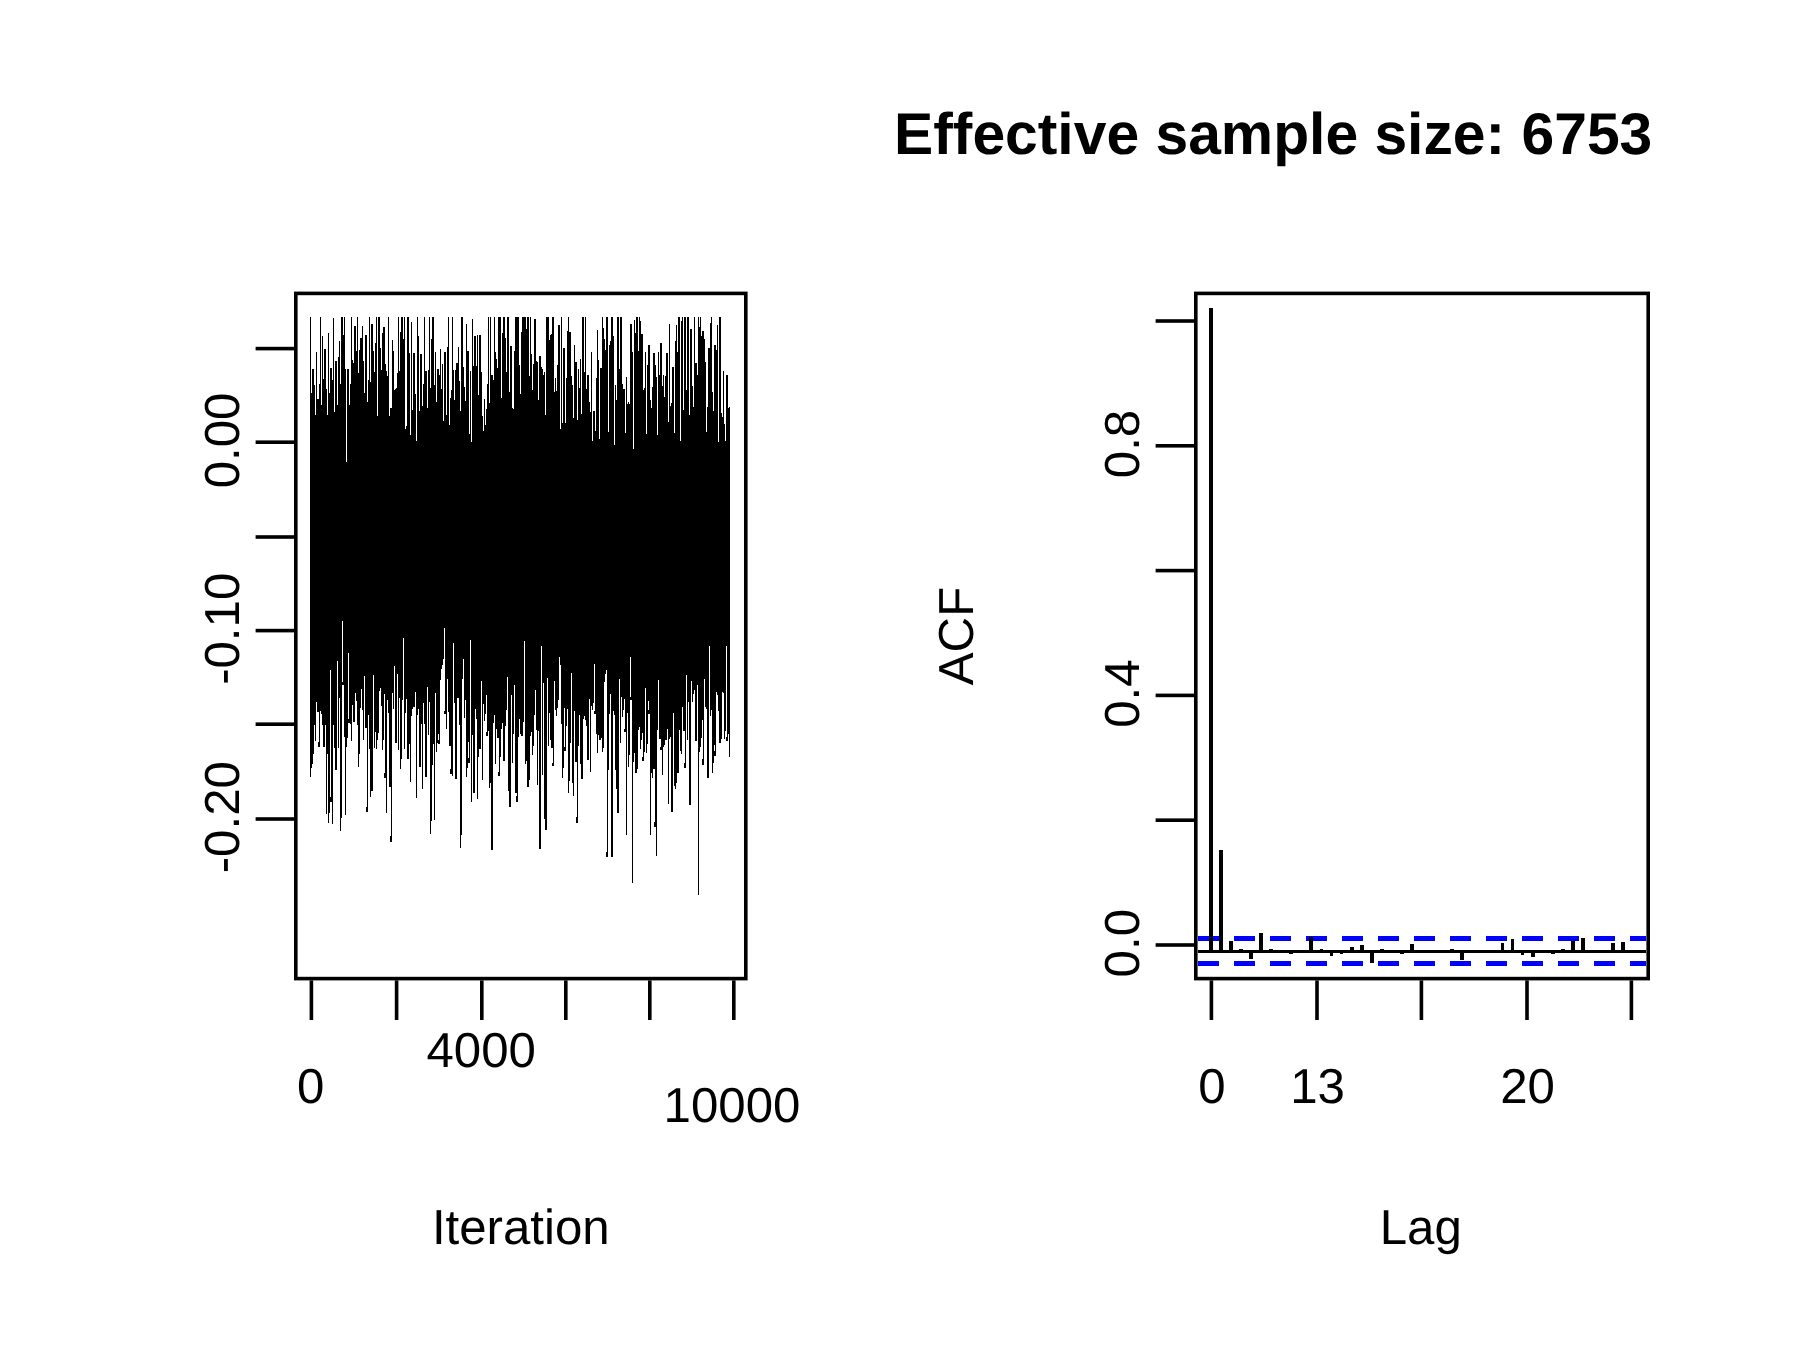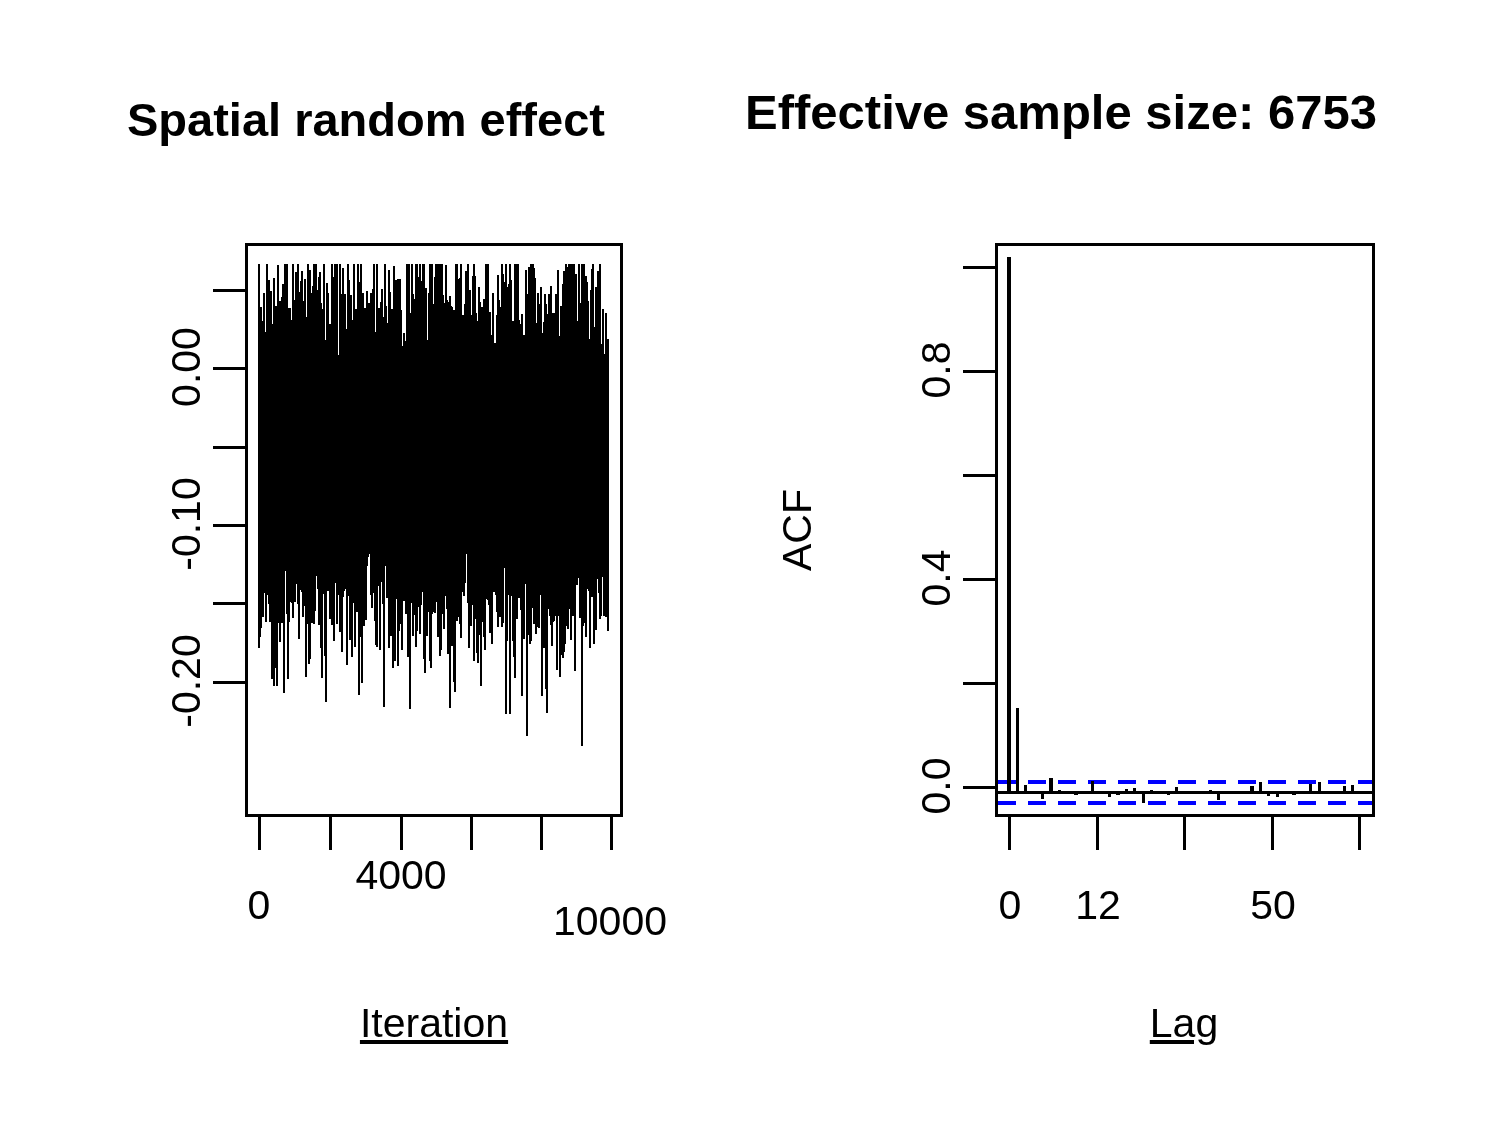--- a/index.html
+++ b/index.html
@@ -69,21 +69,20 @@
   }
 
   
   .axis-title-x {
     position: absolute;
     font-size: 41px;
     line-height: 1;
     white-space: nowrap;
     transform: translateX(-50%);
     color: #000;
-    text-decoration: underline;
   }
   .axis-title-y {
     position: absolute;
     font-size: 41px;
     line-height: 1;
     white-space: nowrap;
     transform-origin: 50% 50%;
     transform: translate(-50%, -50%) rotate(-90deg);
     color: #000;
   }
@@ -93,21 +92,20 @@
     position: absolute;
     overflow: hidden;
   }
   .plot-canvas svg { display: block; }
 </style>
 </head>
 <body>
 
 <div id="page">
 
-  <div class="plot-title" id="title-left">Spatial random effect</div>
   <div class="plot-title" id="title-right">Effective sample size: 6753</div>
 
   <div>
 
     <div class="plot-canvas" id="trace-canvas" style="left:248px; top:246px; width:372px; height:568px;">
       <svg id="trace-svg" width="372" height="568" viewBox="0 0 372 568" preserveAspectRatio="none">
           <path d="M11.0,18.3L11.0,401.5L12.0,81.2L12.0,391.0L13.0,61.2L13.0,382.2L14.0,74.6L14.0,358.4L15.0,99.7L15.0,371.4L16.0,47.2L16.0,338.6L17.0,86.5L17.0,347.1L18.0,121.7L18.0,376.2L19.0,18.3L19.0,346.9L20.0,91.2L20.0,349.3L21.0,33.9L21.0,358.0L22.0,70.1L22.0,376.1L23.0,45.1L23.0,357.9L24.0,77.8L24.0,432.6L25.0,100.1L25.0,382.3L26.0,31.8L26.0,440.1L27.0,81.2L27.0,312.4L28.0,60.3L28.0,422.3L29.0,70.8L29.0,440.3L30.0,18.8L30.0,358.0L31.0,97.0L31.0,377.0L32.0,54.8L32.0,395.8L33.0,95.9L33.0,305.1L34.0,51.4L34.0,377.0L35.0,38.5L35.0,335.4L36.0,73.7L36.0,446.5L37.0,18.3L37.0,271.4L38.0,33.0L38.0,325.0L39.0,18.3L39.0,367.8L40.0,61.7L40.0,433.4L41.0,138.6L41.0,376.3L42.0,61.9L42.0,298.0L43.0,91.6L43.0,356.4L44.0,73.7L44.0,357.0L45.0,18.3L45.0,371.7L46.0,53.9L46.0,341.8L47.0,56.2L47.0,355.7L48.0,25.9L48.0,331.7L49.0,46.2L49.0,338.4L50.0,18.3L50.0,357.8L51.0,64.6L51.0,392.9L52.0,45.7L52.0,343.8L53.0,35.3L53.0,328.1L54.0,25.3L54.0,345.6L55.0,55.0L55.0,370.7L56.0,81.5L56.0,317.3L57.0,33.5L57.0,360.4L58.0,89.1L58.0,430.8L59.0,70.7L59.0,349.6L60.0,18.3L60.0,377.9L61.0,72.7L61.0,417.9L62.0,24.0L62.0,413.3L63.0,46.8L63.0,316.7L64.0,63.8L64.0,377.0L65.0,39.6L65.0,364.4L66.0,18.3L66.0,377.8L67.0,100.3L67.0,364.5L68.0,18.3L68.0,330.0L69.0,43.9L69.0,327.4L70.0,62.1L70.0,342.7L71.0,31.4L71.0,379.1L72.0,26.5L72.0,332.5L73.0,57.5L73.0,402.0L74.0,63.5L74.0,431.5L75.0,67.0L75.0,337.5L76.0,18.3L76.0,348.4L77.0,100.4L77.0,409.7L78.0,94.1L78.0,455.9L79.0,37.4L79.0,331.2L80.0,46.6L80.0,345.2L81.0,78.7L81.0,308.8L82.0,77.9L82.0,373.4L83.0,77.7L83.0,315.8L84.0,18.3L84.0,379.0L85.0,63.0L85.0,335.4L86.0,30.8L86.0,395.2L87.0,18.3L87.0,337.1L88.0,36.2L88.0,285.5L89.0,18.3L89.0,378.3L90.0,111.8L90.0,348.5L91.0,108.9L91.0,336.5L92.0,18.3L92.0,386.1L93.0,48.3L93.0,373.6L94.0,116.1L94.0,405.7L95.0,22.3L95.0,350.6L96.0,96.0L96.0,344.7L97.0,48.3L97.0,342.8L98.0,82.7L98.0,330.3L99.0,121.6L99.0,419.3L100.0,18.3L100.0,350.2L101.0,34.0L101.0,344.7L102.0,96.1L102.0,393.5L103.0,49.4L103.0,357.3L104.0,92.3L104.0,411.1L105.0,74.0L105.0,339.6L106.0,18.3L106.0,357.1L107.0,63.5L107.0,401.1L108.0,94.0L108.0,326.7L109.0,62.6L109.0,366.1L110.0,18.3L110.0,338.9L111.0,77.0L111.0,448.7L112.0,36.3L112.0,391.1L113.0,18.3L113.0,374.1L114.0,75.1L114.0,437.0L115.0,47.0L115.0,331.5L116.0,88.8L116.0,380.4L117.0,61.7L117.0,365.6L118.0,66.6L118.0,373.9L119.0,44.8L119.0,320.4L120.0,78.3L120.0,311.4L121.0,57.5L121.0,308.3L122.0,105.1L122.0,277.4L123.0,47.1L123.0,349.0L124.0,99.8L124.0,361.7L125.0,42.9L125.0,319.7L126.0,18.3L126.0,347.2L127.0,108.4L127.0,375.4L128.0,86.0L128.0,399.2L129.0,18.3L129.0,400.5L130.0,62.0L130.0,289.7L131.0,87.4L131.0,339.5L132.0,62.2L132.0,403.5L133.0,56.5L133.0,335.4L134.0,43.3L134.0,335.9L135.0,71.3L135.0,357.8L136.0,96.8L136.0,460.7L137.0,18.3L137.0,319.9L138.0,60.1L138.0,302.9L139.0,76.6L139.0,352.1L140.0,87.8L140.0,337.5L141.0,23.7L141.0,401.5L142.0,46.5L142.0,372.2L143.0,122.3L143.0,389.5L144.0,62.9L144.0,287.5L145.0,122.4L145.0,422.0L146.0,20.0L146.0,366.7L147.0,59.0L147.0,414.6L148.0,33.7L148.0,344.5L149.0,58.6L149.0,352.8L150.0,33.3L150.0,419.5L151.0,82.9L151.0,385.1L152.0,33.0L152.0,377.9L153.0,63.7L153.0,321.2L154.0,100.3L154.0,403.8L155.0,113.2L155.0,340.3L156.0,86.7L156.0,354.8L157.0,108.0L157.0,332.9L158.0,94.7L158.0,367.7L159.0,18.3L159.0,362.9L160.0,89.7L160.0,410.7L161.0,18.3L161.0,406.2L162.0,66.9L162.0,462.5L163.0,98.7L163.0,356.5L164.0,18.3L164.0,349.7L165.0,47.7L165.0,390.3L166.0,53.5L166.0,361.8L167.0,60.4L167.0,369.2L168.0,18.3L168.0,401.0L169.0,18.3L169.0,384.6L170.0,85.5L170.0,361.1L171.0,31.1L171.0,356.8L172.0,18.3L172.0,388.2L173.0,35.5L173.0,358.8L174.0,64.0L174.0,345.6L175.0,18.3L175.0,318.0L176.0,18.3L176.0,412.9L177.0,80.6L177.0,426.6L178.0,42.2L178.0,332.9L179.0,94.3L179.0,389.6L180.0,94.6L180.0,365.5L181.0,46.6L181.0,324.8L182.0,18.3L182.0,414.6L183.0,18.3L183.0,422.0L184.0,18.3L184.0,368.1L185.0,58.5L185.0,353.5L186.0,82.7L186.0,365.8L187.0,31.0L187.0,367.4L188.0,18.3L188.0,355.7L189.0,18.3L189.0,288.2L190.0,18.3L190.0,390.8L191.0,28.1L191.0,387.8L192.0,18.3L192.0,409.5L193.0,67.7L193.0,404.2L194.0,18.3L194.0,367.6L195.0,48.7L195.0,364.3L196.0,78.6L196.0,383.3L197.0,57.5L197.0,349.5L198.0,19.5L198.0,329.1L199.0,54.5L199.0,362.5L200.0,56.0L200.0,407.9L201.0,87.7L201.0,363.1L202.0,50.3L202.0,461.9L203.0,59.8L203.0,292.4L204.0,61.1L204.0,399.6L205.0,66.5L205.0,323.3L206.0,64.3L206.0,436.2L207.0,99.6L207.0,445.8L208.0,18.3L208.0,318.8L209.0,18.3L209.0,375.4L210.0,37.3L210.0,348.0L211.0,33.2L211.0,370.6L212.0,32.4L212.0,377.6L213.0,18.3L213.0,392.3L214.0,80.4L214.0,321.1L215.0,69.4L215.0,345.6L216.0,80.2L216.0,350.4L217.0,58.3L217.0,337.2L218.0,24.9L218.0,301.6L219.0,111.7L219.0,308.2L220.0,18.3L220.0,357.4L221.0,106.5L221.0,402.2L222.0,44.4L222.0,344.2L223.0,106.7L223.0,379.6L224.0,69.3L224.0,359.0L225.0,30.1L225.0,344.5L226.0,18.3L226.0,414.8L227.0,30.4L227.0,373.1L228.0,67.0L228.0,314.9L229.0,75.2L229.0,406.8L230.0,102.5L230.0,417.3L231.0,41.3L231.0,346.6L232.0,55.8L232.0,388.9L233.0,104.2L233.0,439.7L234.0,61.4L234.0,375.7L235.0,77.1L235.0,350.1L236.0,52.8L236.0,390.5L237.0,99.2L237.0,403.5L238.0,18.3L238.0,353.2L239.0,64.3L239.0,350.7L240.0,18.3L240.0,354.0L241.0,77.9L241.0,359.1L242.0,66.2L242.0,387.0L243.0,89.0L243.0,336.7L244.0,97.3L244.0,397.7L245.0,47.0L245.0,342.5L246.0,121.4L246.0,345.8L247.0,96.9L247.0,307.5L248.0,122.2L248.0,349.1L249.0,69.1L249.0,365.5L250.0,29.3L250.0,381.2L251.0,54.2L251.0,366.7L252.0,119.6L252.0,371.0L253.0,60.8L253.0,368.7L254.0,18.3L254.0,380.5L255.0,27.6L255.0,377.0L256.0,36.2L256.0,322.2L257.0,45.9L257.0,312.2L258.0,18.3L258.0,468.0L259.0,114.2L259.0,395.3L260.0,41.4L260.0,349.1L261.0,38.5L261.0,332.0L262.0,18.3L262.0,468.4L263.0,34.3L263.0,346.9L264.0,125.0L264.0,350.1L265.0,74.9L265.0,395.3L266.0,87.4L266.0,411.2L267.0,18.3L267.0,431.8L268.0,61.8L268.0,319.8L269.0,18.3L269.0,372.9L270.0,18.3L270.0,334.7L271.0,73.8L271.0,351.7L272.0,78.5L272.0,336.2L273.0,122.5L273.0,364.2L274.0,68.1L274.0,449.5L275.0,91.0L275.0,348.0L276.0,89.0L276.0,392.9L277.0,90.6L277.0,301.2L278.0,23.9L278.0,337.7L279.0,47.6L279.0,490.1L280.0,128.5L280.0,388.9L281.0,20.7L281.0,381.6L282.0,31.7L282.0,398.3L283.0,18.3L283.0,394.6L284.0,46.7L284.0,362.0L285.0,18.3L285.0,359.6L286.0,21.9L286.0,378.3L287.0,32.3L287.0,364.9L288.0,78.6L288.0,388.4L289.0,77.1L289.0,380.5L290.0,47.4L290.0,327.1L291.0,115.8L291.0,381.7L292.0,58.0L292.0,338.3L293.0,41.3L293.0,348.6L294.0,87.5L294.0,449.7L295.0,94.3L295.0,398.1L296.0,76.3L296.0,402.4L297.0,48.2L297.0,395.2L298.0,58.4L298.0,443.0L299.0,67.8L299.0,467.1L300.0,116.2L300.0,362.6L301.0,47.6L301.0,320.4L302.0,66.8L302.0,369.5L303.0,39.8L303.0,379.1L304.0,75.6L304.0,399.9L305.0,66.6L305.0,376.1L306.0,84.7L306.0,374.5L307.0,67.5L307.0,370.3L308.0,48.4L308.0,361.1L309.0,105.4L309.0,424.1L310.0,23.9L310.0,369.5L311.0,92.1L311.0,368.4L312.0,90.2L312.0,430.8L313.0,59.9L313.0,348.5L314.0,115.2L314.0,409.1L315.0,37.9L315.0,411.8L316.0,25.0L316.0,406.1L317.0,47.2L317.0,398.2L318.0,18.3L318.0,362.4L319.0,121.6L319.0,379.9L320.0,21.5L320.0,382.6L321.0,18.3L321.0,343.4L322.0,96.0L322.0,363.0L323.0,18.3L323.0,393.8L324.0,78.8L324.0,316.6L325.0,18.3L325.0,370.4L326.0,18.3L326.0,339.1L327.0,99.7L327.0,425.1L328.0,28.4L328.0,321.9L329.0,75.4L329.0,338.6L330.0,92.9L330.0,332.2L331.0,18.3L331.0,329.0L332.0,56.7L332.0,371.8L333.0,68.9L333.0,324.9L334.0,18.3L334.0,499.8L335.0,26.4L335.0,380.3L336.0,18.3L336.0,376.9L337.0,33.6L337.0,354.0L338.0,30.2L338.0,391.2L339.0,36.2L339.0,320.0L340.0,55.4L340.0,343.2L341.0,114.0L341.0,345.1L342.0,93.1L342.0,402.2L343.0,44.0L343.0,292.1L344.0,23.1L344.0,350.7L345.0,18.3L345.0,346.0L346.0,80.8L346.0,398.1L347.0,96.6L347.0,374.5L348.0,41.5L348.0,383.6L349.0,45.3L349.0,331.0L350.0,25.2L350.0,333.4L351.0,122.4L351.0,346.6L352.0,18.3L352.0,372.9L353.0,98.4L353.0,369.5L354.0,101.2L354.0,330.8L355.0,63.5L355.0,331.2L356.0,107.6L356.0,369.5L357.0,121.7L357.0,292.0L358.0,66.8L358.0,371.3L359.0,93.7L359.0,365.6L360.0,93.5L360.0,384.6" fill="none" stroke="#000000" stroke-width="1.15" shape-rendering="crispEdges"></path>
         </svg>
     </div>
 
@@ -203,21 +201,21 @@
     <div class="ytick-label" style="left:936px; top:578px;">0.4</div>
     <div class="ytick-label" style="left:936px; top:786px;">0.0</div>
 
     <div class="tick-v" style="left:1008px; top:817px; height:33px;"></div>
     <div class="tick-v" style="left:1096px; top:817px; height:33px;"></div>
     <div class="tick-v" style="left:1183px; top:817px; height:33px;"></div>
     <div class="tick-v" style="left:1271px; top:817px; height:33px;"></div>
     <div class="tick-v" style="left:1358px; top:817px; height:33px;"></div>
 
     <div class="xtick-label" style="left:1010px; top:885px;">0</div>
-    <div class="xtick-label" style="left:1098px; top:885px;">12</div>
-    <div class="xtick-label" style="left:1273px; top:885px;">50</div>
+    <div class="xtick-label" style="left:1098px; top:885px;">13</div>
+    <div class="xtick-label" style="left:1273px; top:885px;">20</div>
 
     <div class="axis-title-x" style="left:1184px; top:1003px;">Lag</div>
 
     <div class="axis-title-y" style="left:797px; top:530px;">ACF</div>
   </div>
 
 </div>
 
 </body></html>

